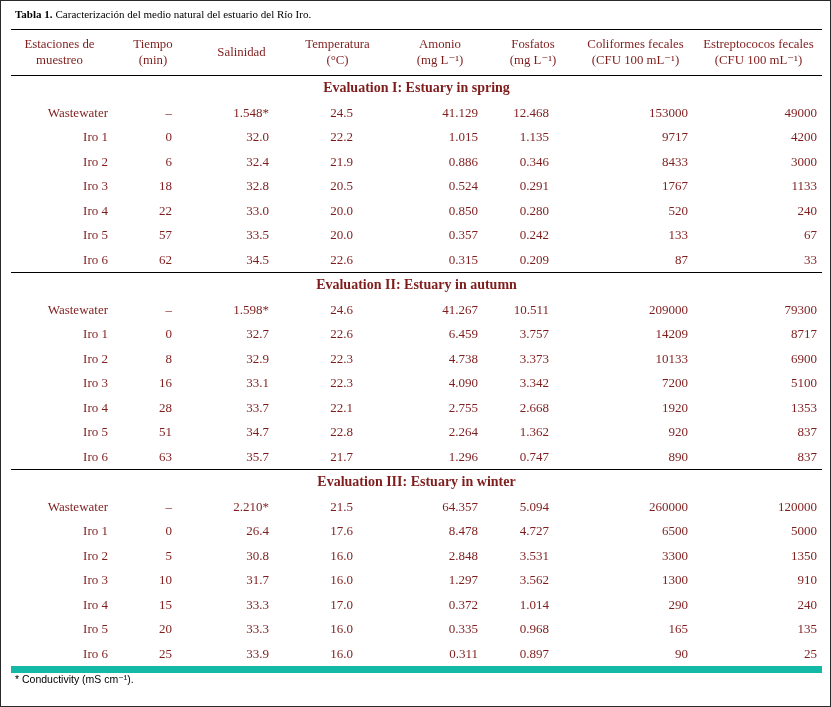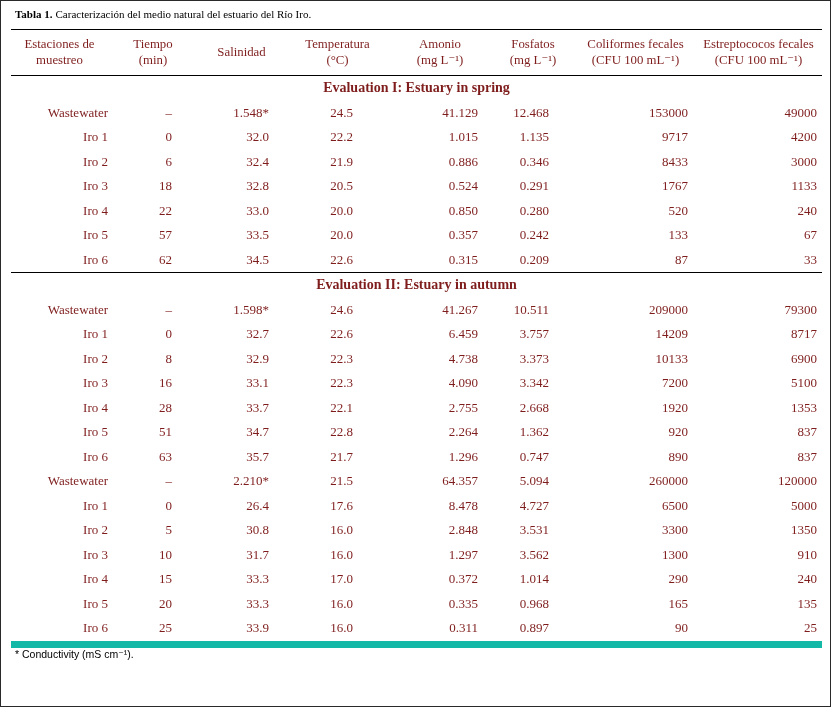--- a/index.html
+++ b/index.html
@@ -268,20 +268,23 @@
         <tr class="data-row">
           <td>Iro 6</td>
           <td>63</td>
           <td>35.7</td>
           <td>21.7</td>
           <td>1.296</td>
           <td>0.747</td>
           <td>890</td>
           <td>837</td>
         </tr>
+        <tr class="section-row">
+          <td colspan="8">Evaluation III: Estuary in winter</td>
+        </tr>
         <tr class="data-row">
           <td>Wastewater</td>
           <td>–</td>
           <td>2.210*</td>
           <td>21.5</td>
           <td>64.357</td>
           <td>5.094</td>
           <td>260000</td>
           <td>120000</td>
         </tr>

